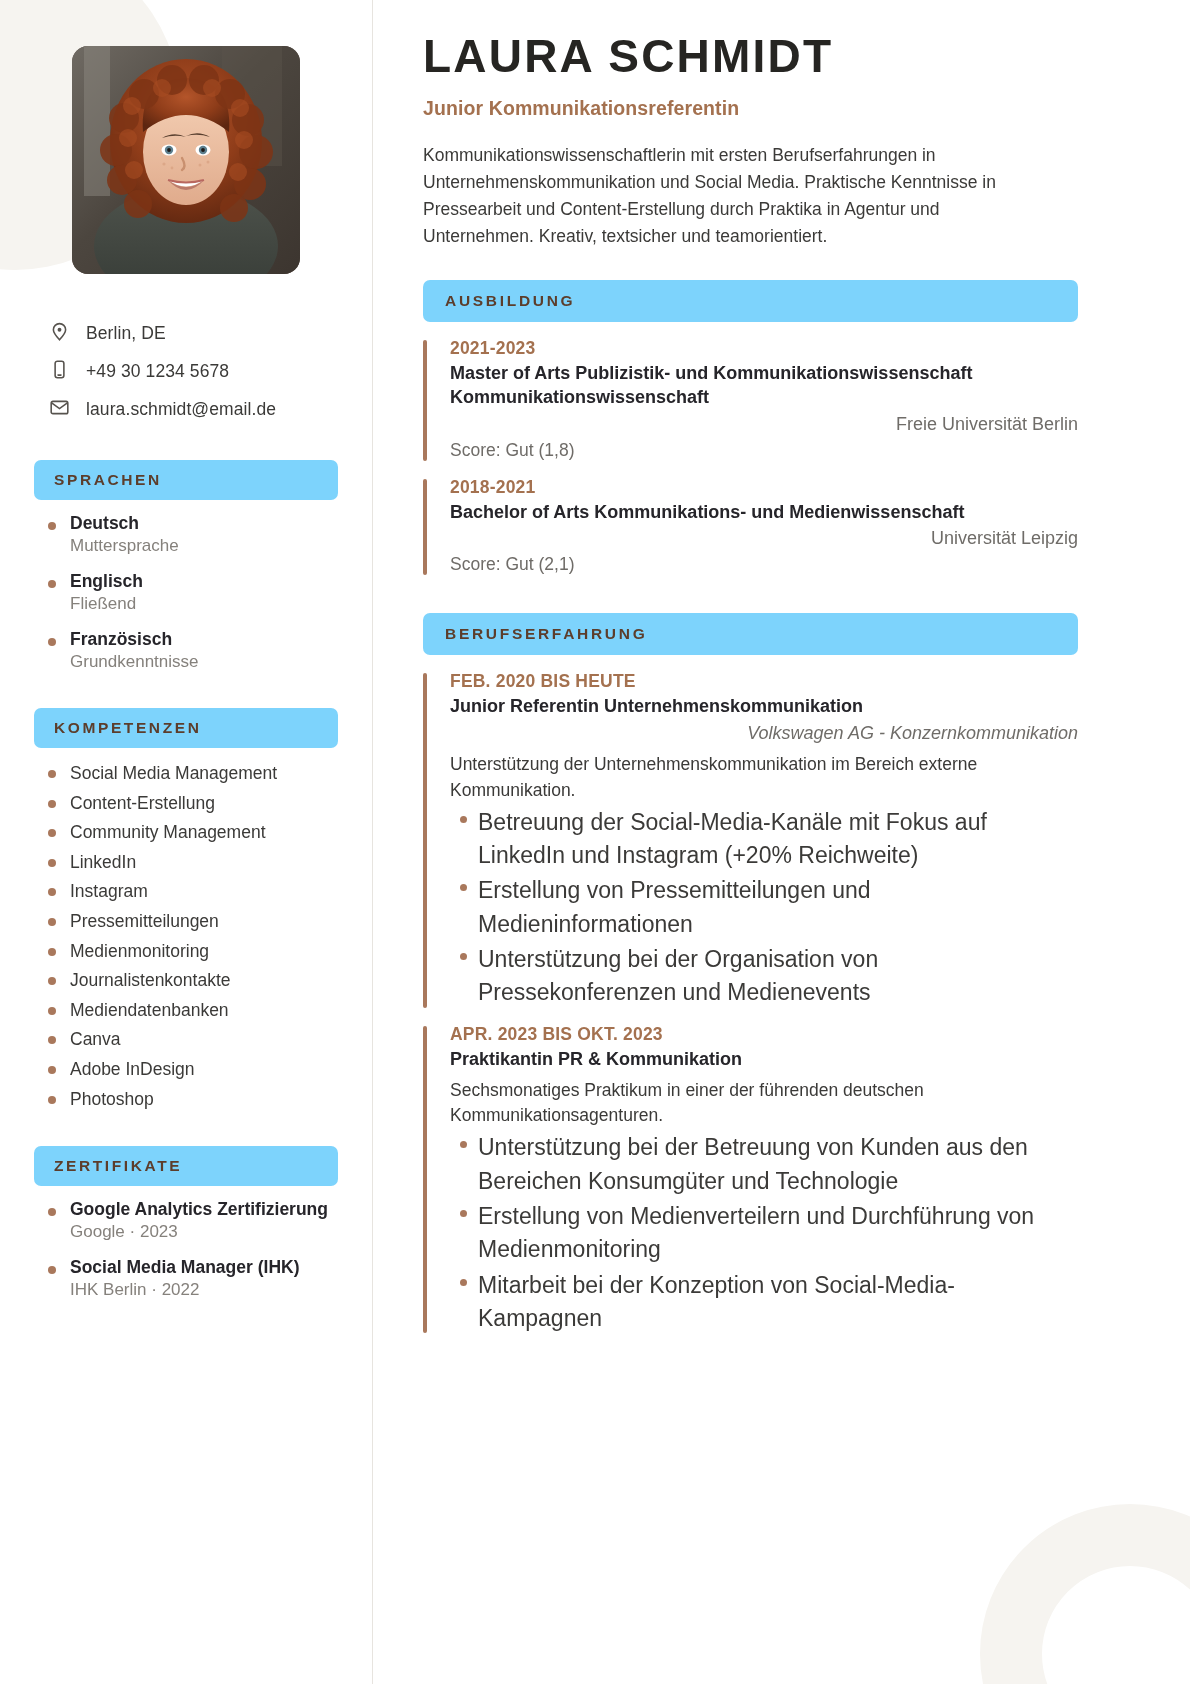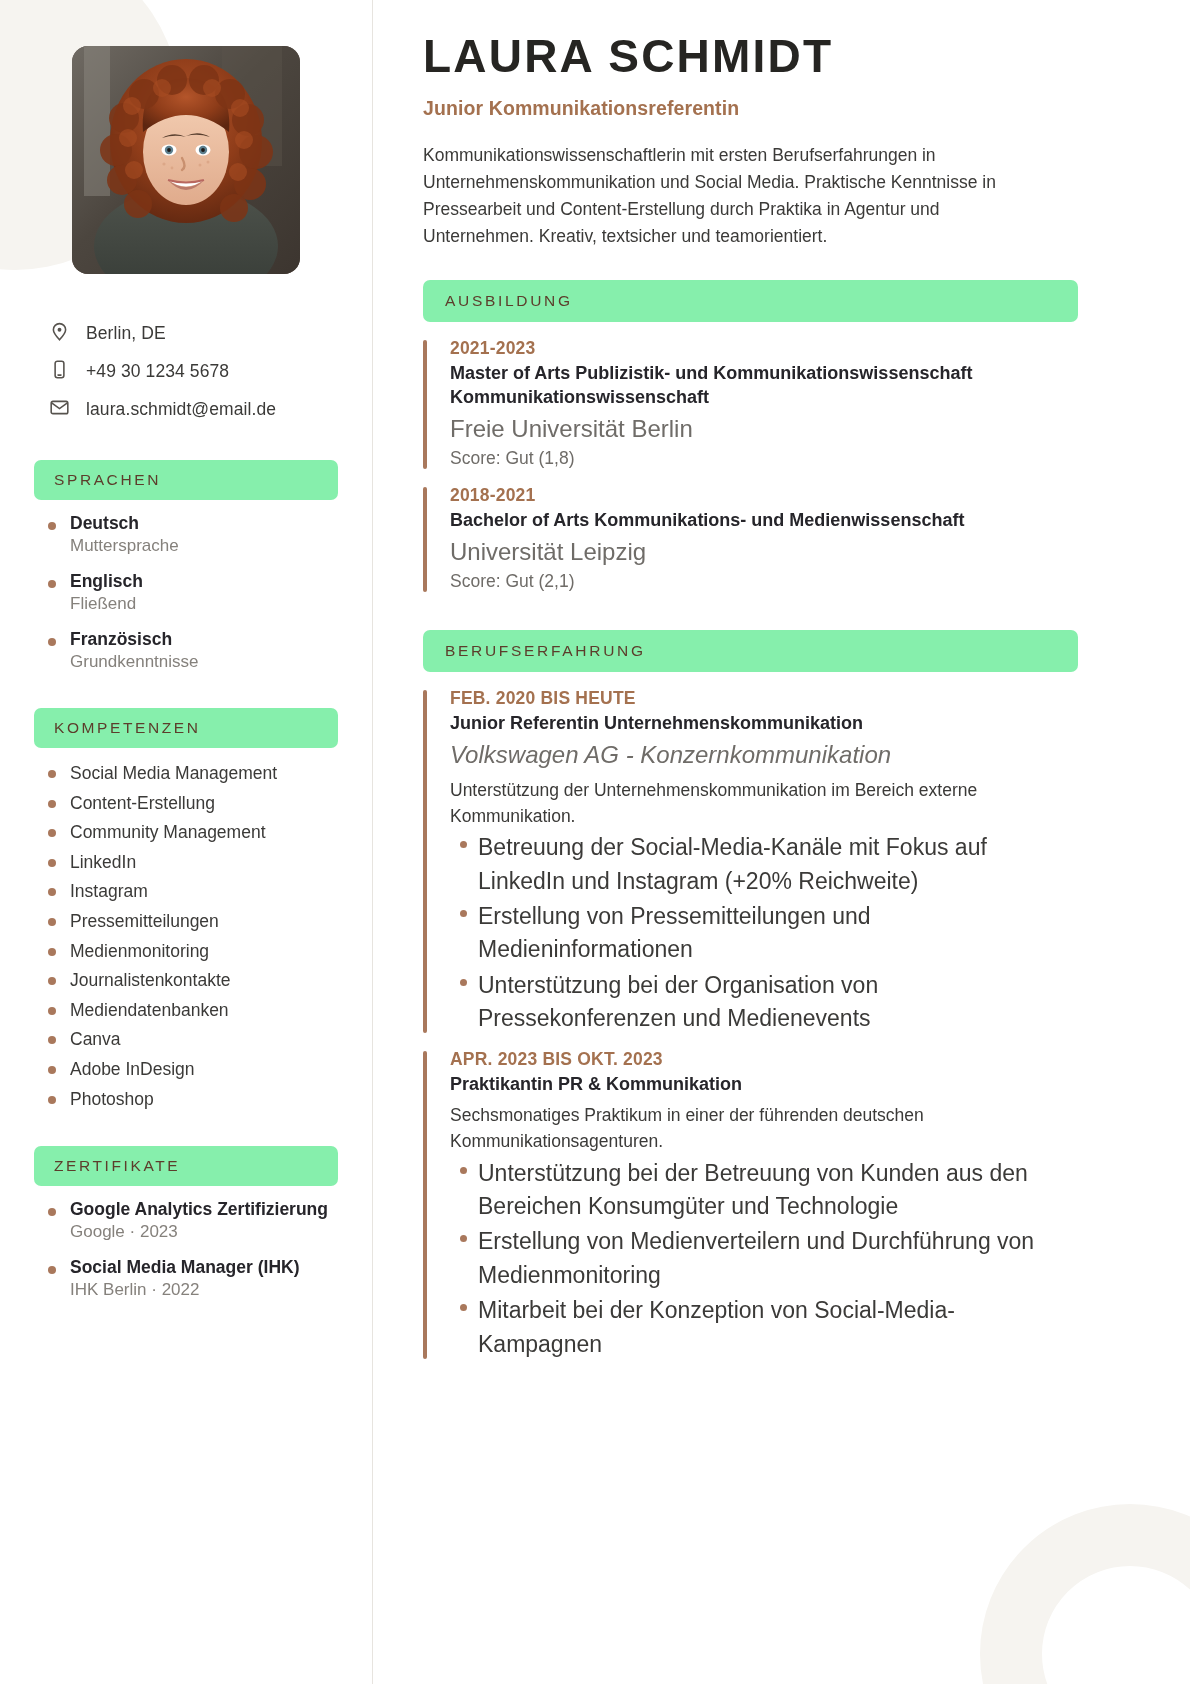--- a/index.html
+++ b/index.html
@@ -107,25 +107,25 @@
   }
   .contact-icon svg { width: 21px; height: 21px; display: block; }
   .contact-text {
     font-size: 17.5px;
     color: #3b3a38;
     letter-spacing: 0.1px;
   }
 
   
   .pill {
-    background: #86efac;
+    background: #7dd3fc;
     border-radius: 7px;
     padding: 11px 20px;
     font-size: 15.5px;
-    font-weight: normal;
+    font-weight: bold;
     letter-spacing: 2.6px;
     color: #5c3d2b;
     text-transform: uppercase;
     margin-bottom: 14px;
   }
   .sidebar .pill { margin-bottom: 12px; }
   .main .pill {
     padding: 12px 22px;
     font-size: 15.5px;
     letter-spacing: 2.7px;
@@ -216,23 +216,24 @@
     letter-spacing: 0.2px;
   }
   .entry-title {
     font-size: 18px;
     font-weight: bold;
     color: #26252a;
     line-height: 1.33;
     margin-bottom: 2px;
   }
   .entry-org {
-    font-size: 24px;
+    font-size: 18px;
     color: #6f6c68;
     line-height: 1.42;
+    text-align: right;
   }
   .entry-org.italic { font-style: italic; }
   .entry-score {
     font-size: 17.5px;
     color: #6f6c68;
     line-height: 1.42;
   }
   .entry-desc {
     font-size: 17.5px;
     color: #3b3a38;

